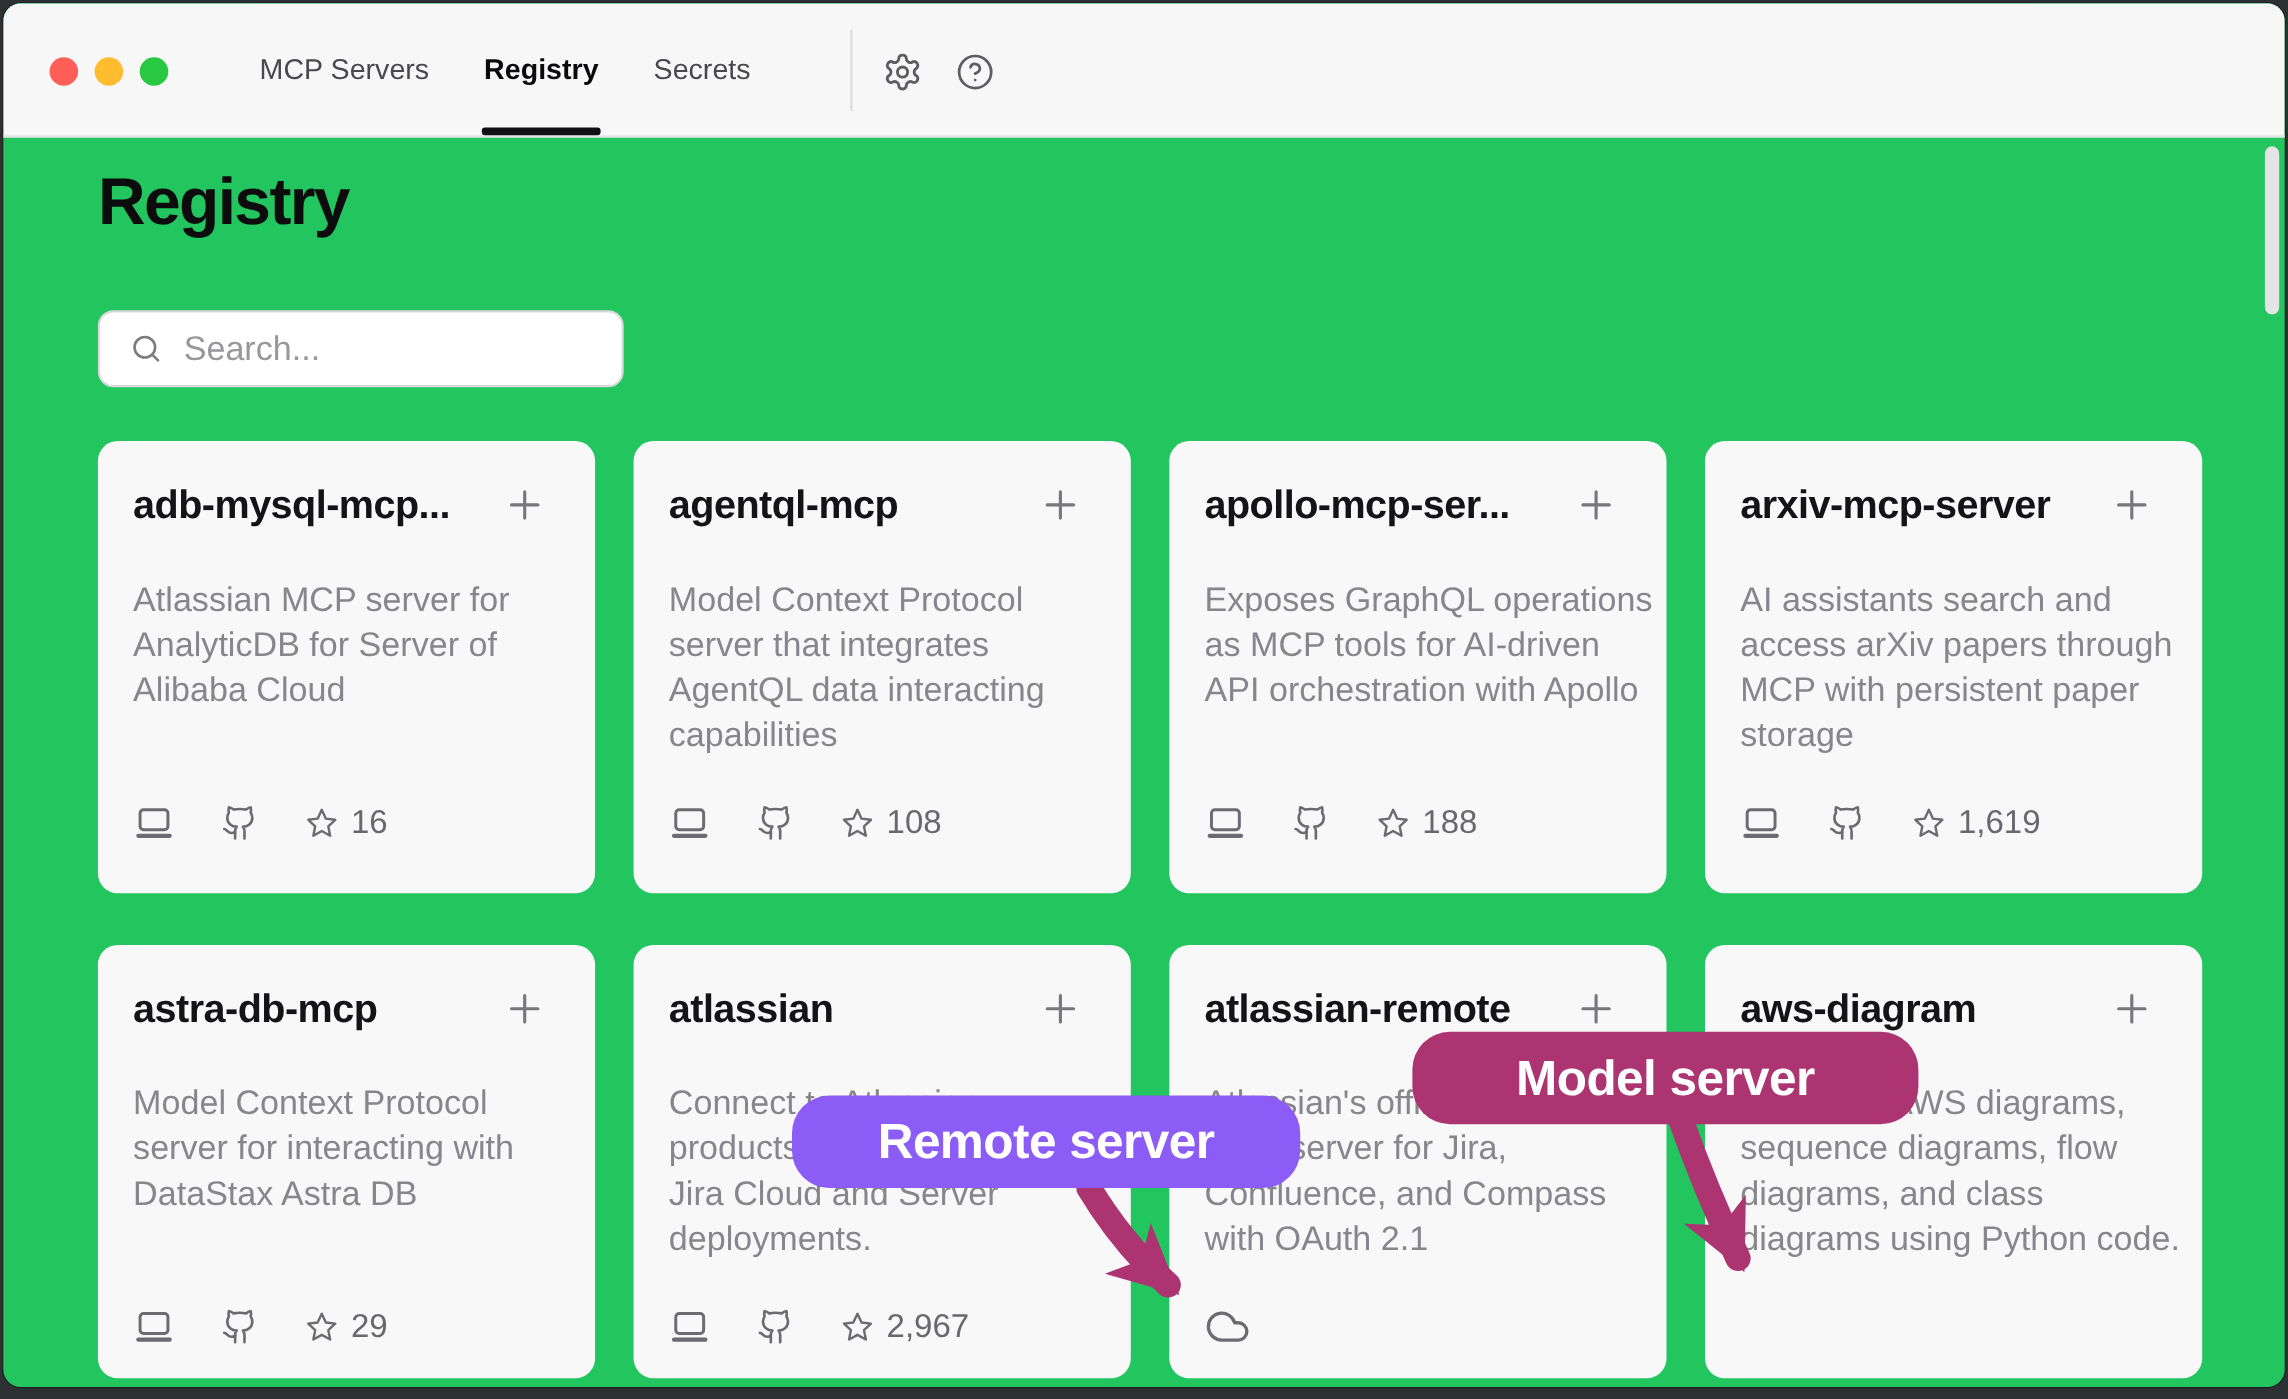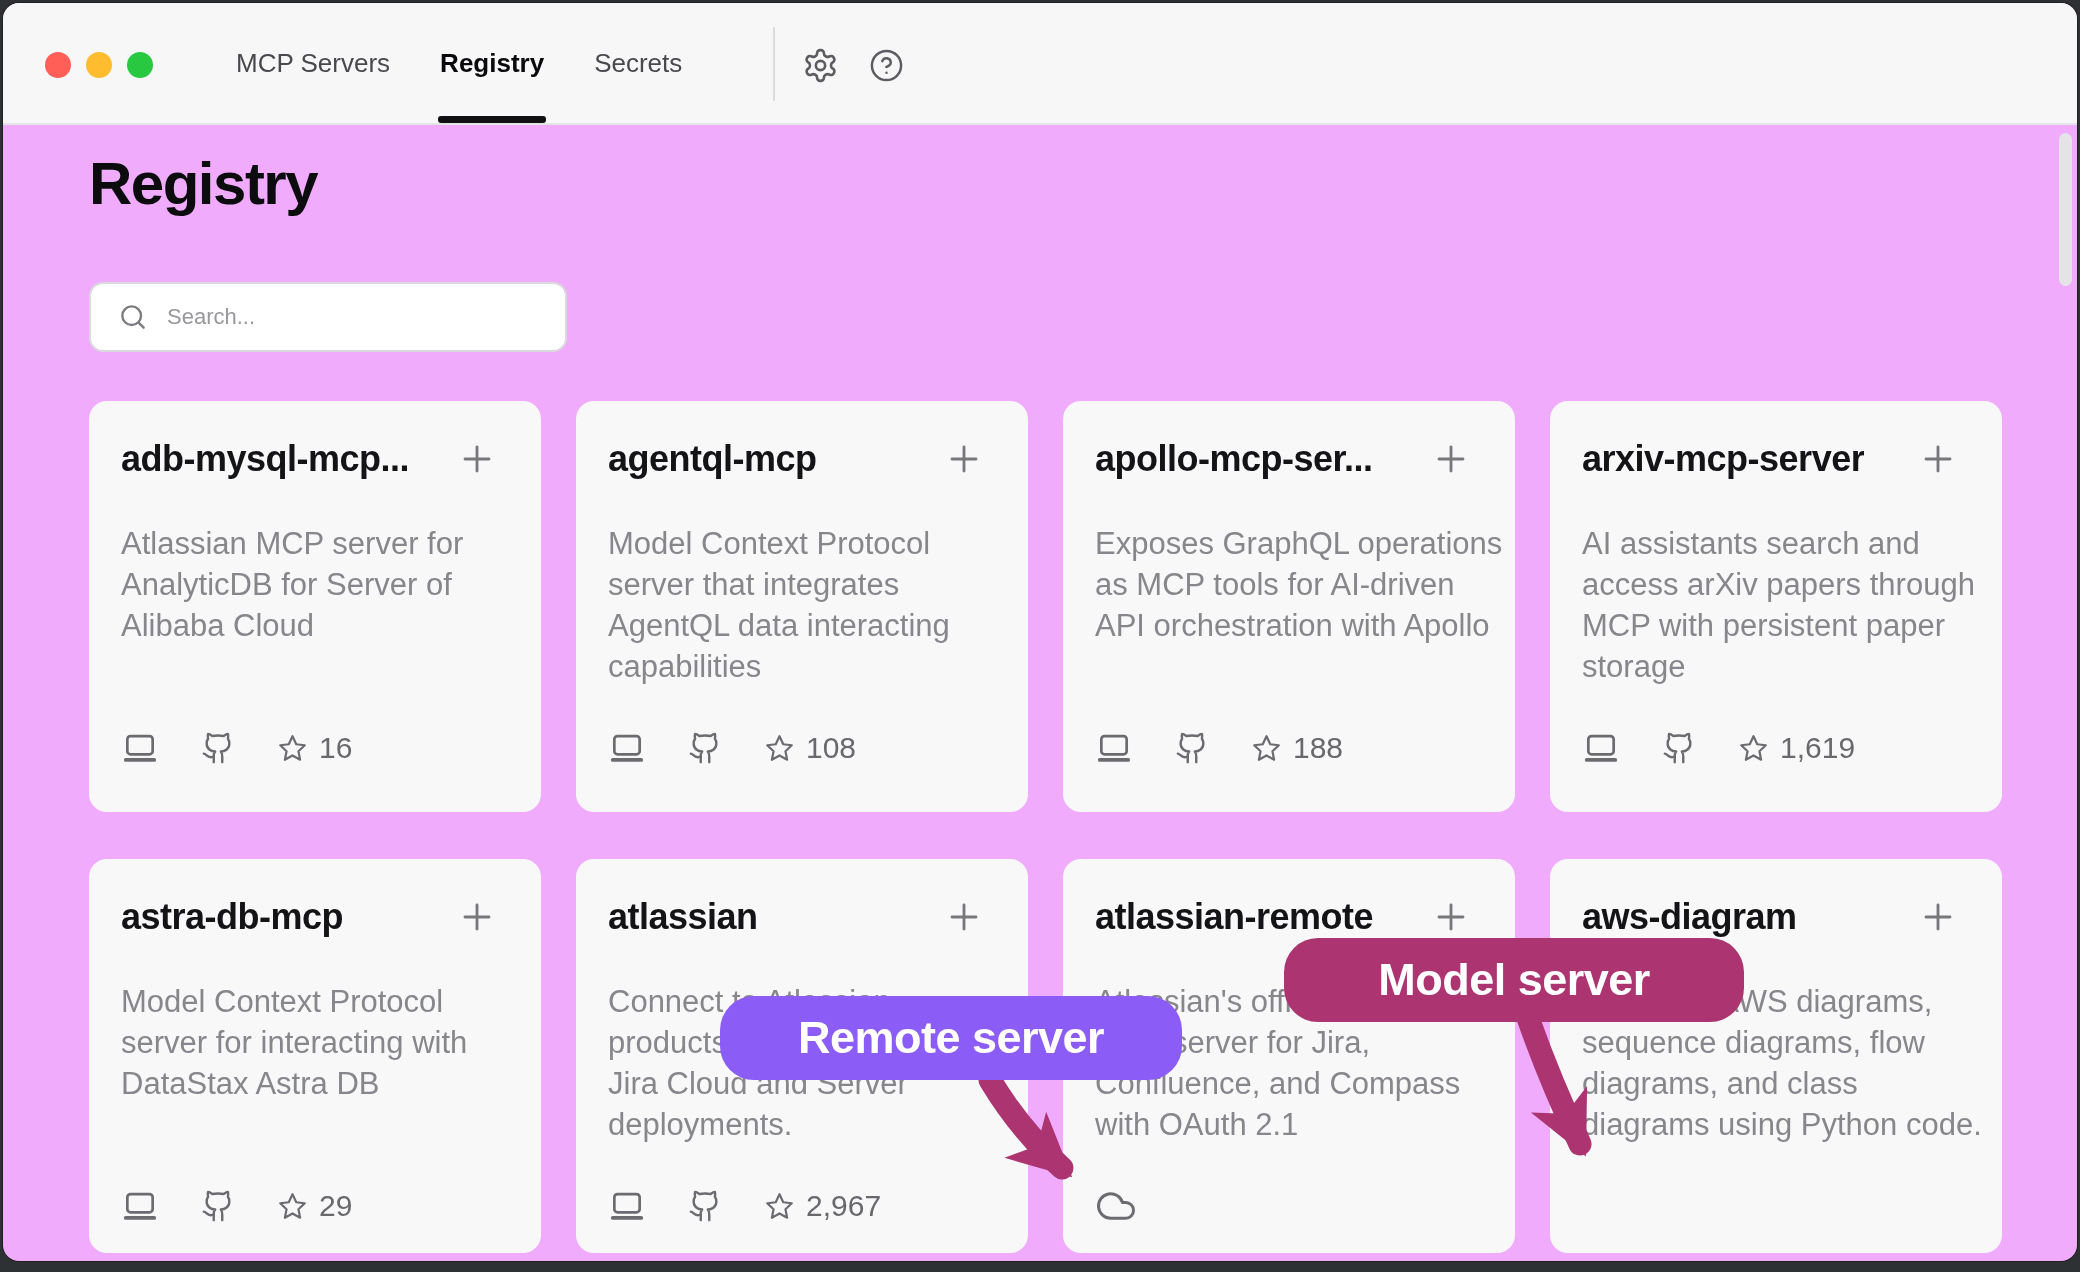--- a/index.html
+++ b/index.html
@@ -5,21 +5,21 @@
   html,body{margin:0;padding:0;}
   body{
     width:2080px;height:1272px;position:relative;overflow:hidden;
     background:#2e3134;
     font-family:"Liberation Sans", sans-serif;
     -webkit-font-smoothing:antialiased;
   }
   
   .window{
     position:absolute;left:3px;top:3px;width:2074px;height:1258px;
-    background:#f0abfc;border-radius:16px;overflow:hidden;
+    background:#22c55e;border-radius:16px;overflow:hidden;
     box-shadow:0 0 0 1px rgba(0,0,0,.35);
   }
   .toolbar{
     position:absolute;left:0;top:0;width:100%;height:122px;
     background:#f7f7f8;border-bottom:2px solid #e4e4e6;box-sizing:border-box;
   }
   .traffic{position:absolute;top:49px;left:42px;display:flex;gap:15px;}
   .traffic span{width:26px;height:26px;border-radius:50%;display:block;}
   .tabs{position:absolute;left:233px;top:0;height:120px;display:flex;gap:50px;}
   .tab{
@@ -44,21 +44,21 @@
     font-size:60px;font-weight:800;color:#0c0c0e;letter-spacing:-1.5px;
   }
   .searchbox{
     position:absolute;left:86px;top:279px;width:478px;height:70px;
     background:#fff;border:2px solid #d9d9dd;border-radius:14px;
     box-sizing:border-box;display:flex;align-items:center;
   }
   .searchbox .mag{margin-left:26px;color:#7c7c81;display:flex;}
   .searchbox input{
     border:none;outline:none;background:transparent;
-    font-size:22px;color:#333;margin-left:16px;flex:1;
+    font-size:31px;color:#333;margin-left:16px;flex:1;
     font-family:"Liberation Sans", sans-serif;
   }
   .searchbox input::placeholder{color:#97979c;}
   
   .grid{
     position:absolute;left:86px;top:398px;
     display:grid;grid-template-columns:repeat(4,452px);
     grid-auto-rows:411px;column-gap:35px;row-gap:47px;
   }
   .card{

